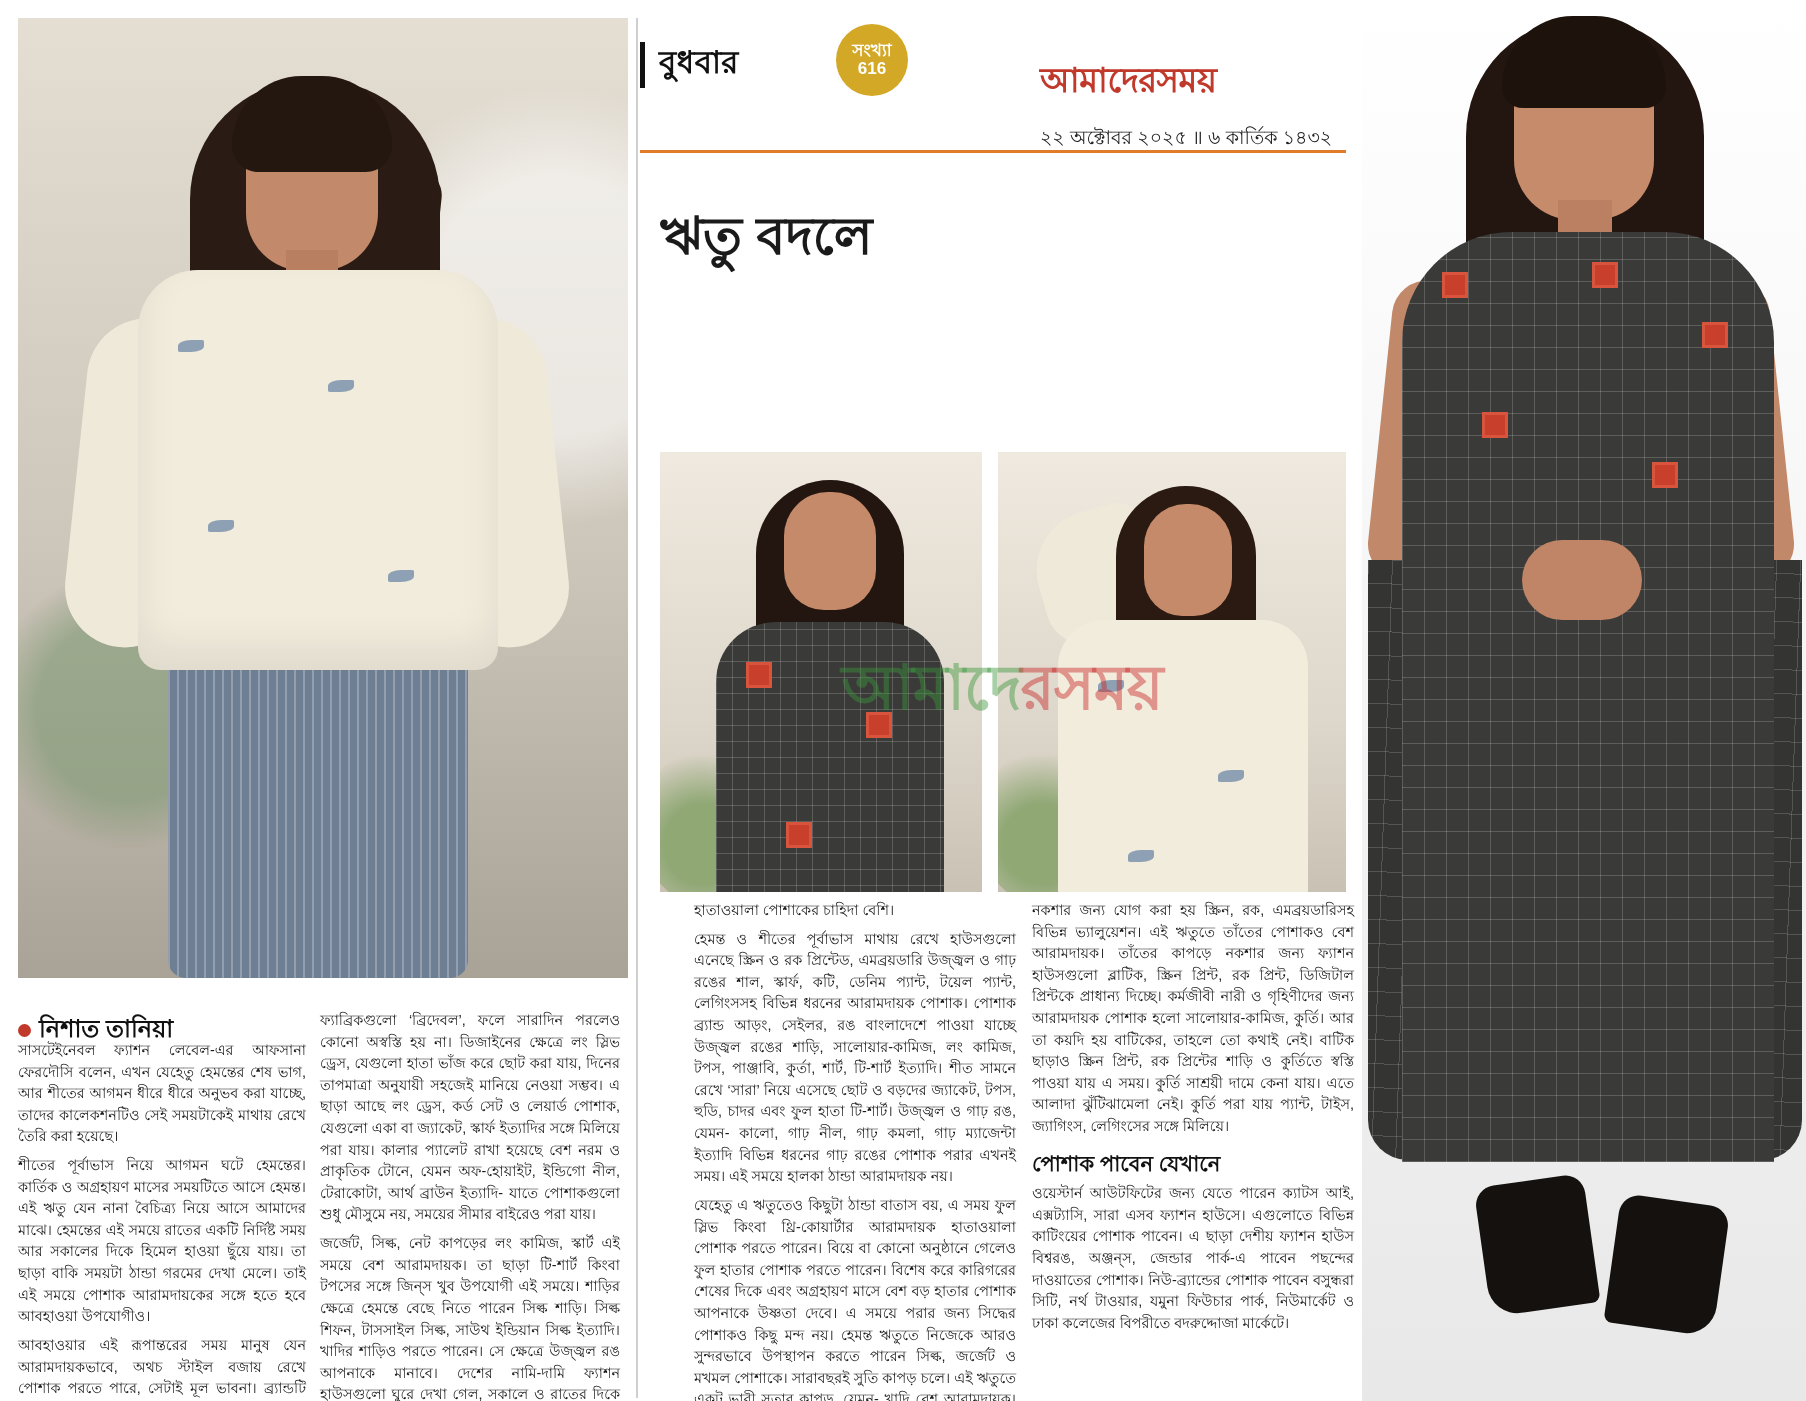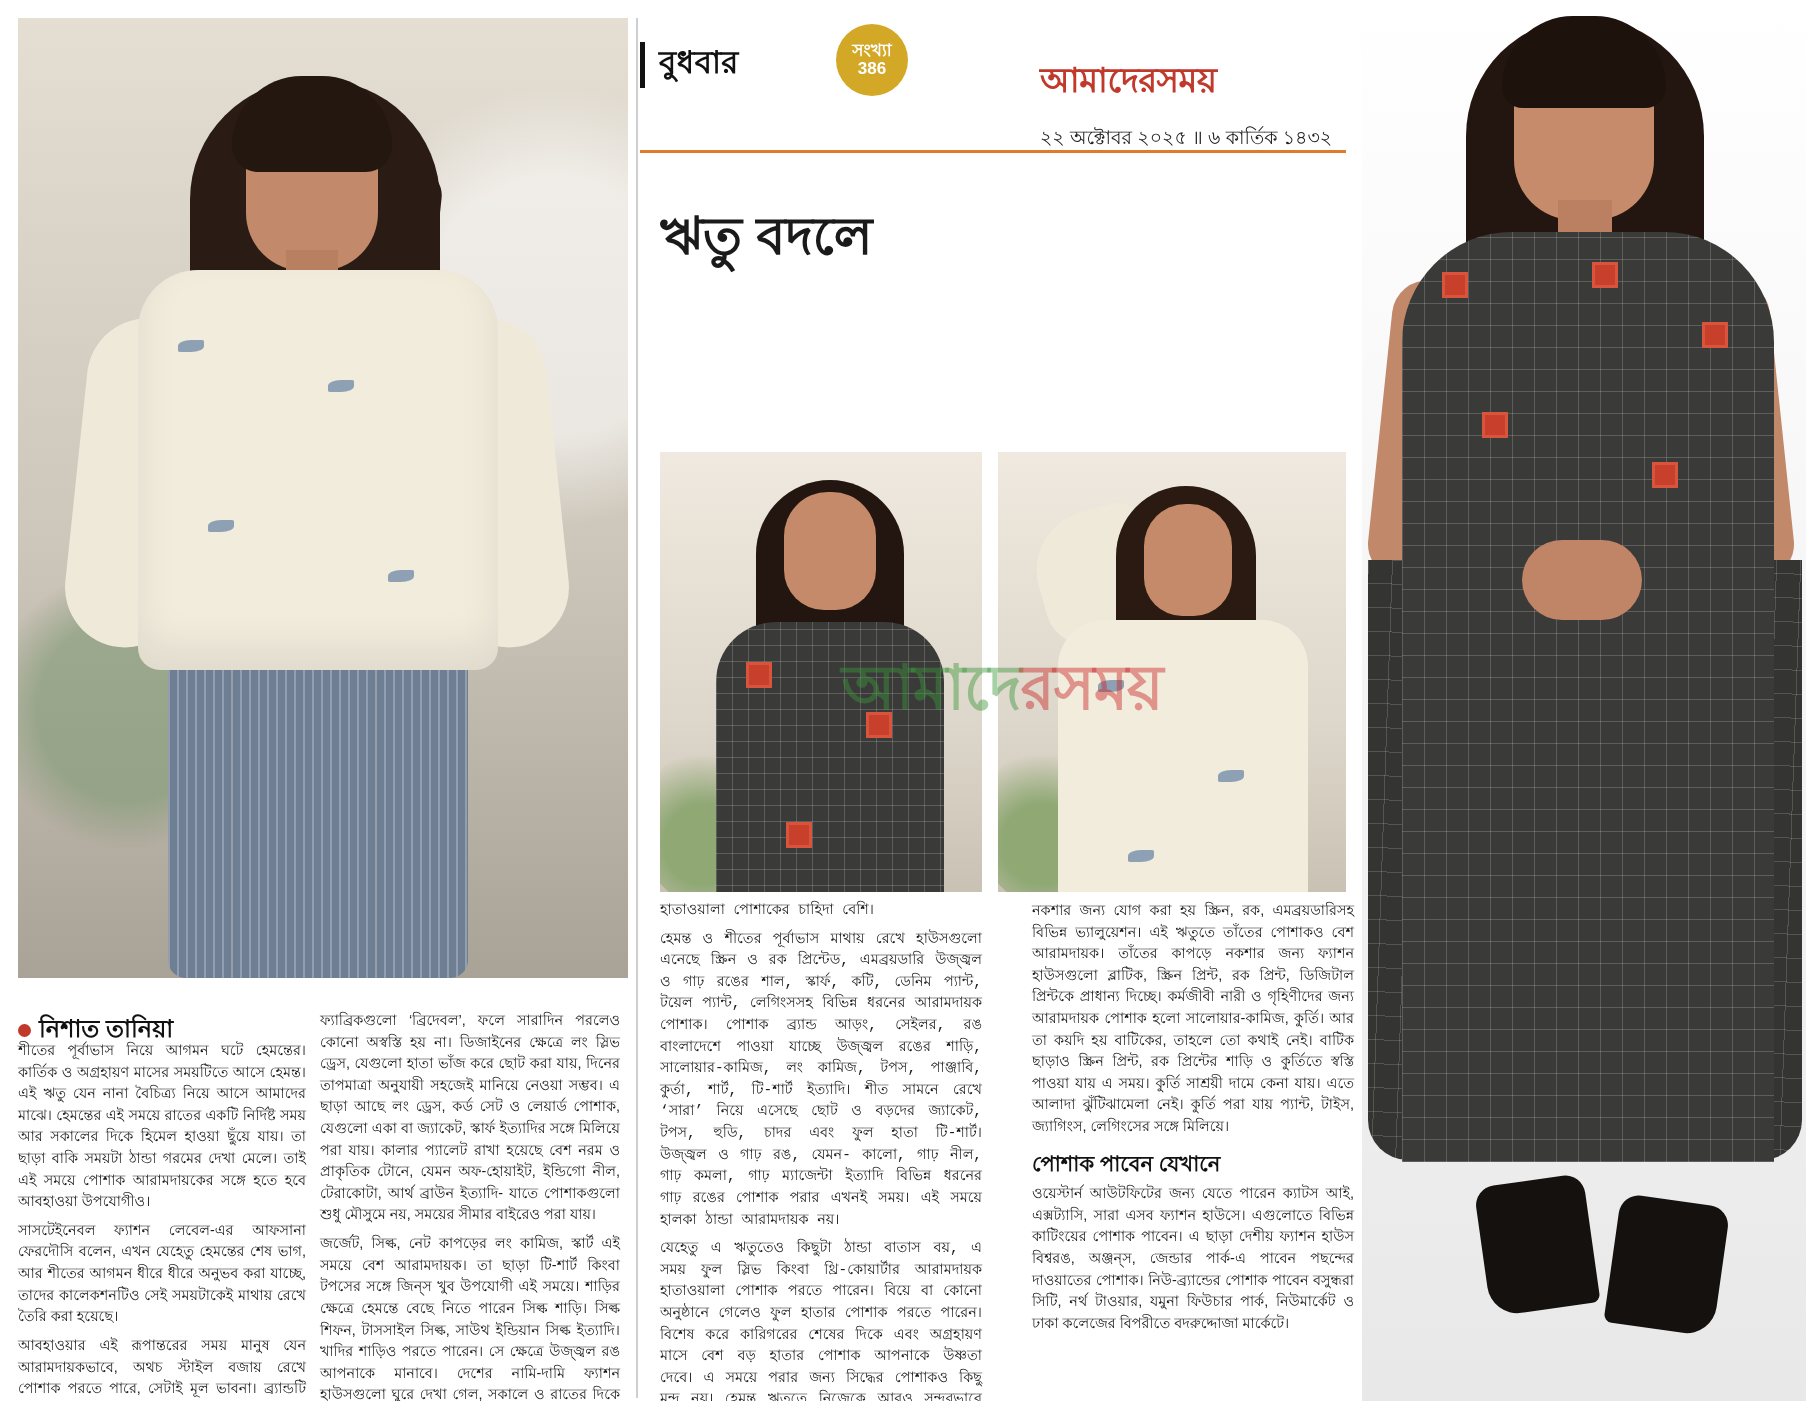--- a/index.html
+++ b/index.html
@@ -94,21 +94,21 @@
   
   .credit-line{position:absolute;left:92px;top:982px;width:530px;font-size:15px;color:#111;display:flex;gap:18px;justify-content:space-between;}
   .byline{position:absolute;left:18px;top:1010px;display:flex;align-items:center;gap:8px;}
   .byline .dot{width:13px;height:13px;border-radius:50%;background:#c0392b;}
   .byline .nm{font-size:24px;font-weight:700;color:#111;}
 
   
   .col{position:absolute;font-size:14.4px;line-height:1.5;color:#1b1b1b;text-align:justify;}
   .c1{left:18px;top:1040px;width:288px;height:348px;}
   .c2{left:320px;top:1010px;width:300px;height:380px;}
-  .c3{left:660px;top:900px;width:322px;height:492px;font-family:Liberation Mono, monospace;}
+  .c3{left:694px;top:900px;width:322px;height:492px;}
   .c4{left:1032px;top:900px;width:322px;height:492px;}
   .col p{margin:0 0 7px 0;}
   .subhead{font-weight:800;font-size:21px;color:#111;margin:10px 0 4px 0;}
 </style>
 </head>
 <body>
 
 <div class="page">
 
   <div class="hero-left">
@@ -161,21 +161,21 @@
 
   <div class="rule-vert"></div>
 
   <div class="masthead">
     <div class="mast-left">
       <div class="vbar"></div>
       <div class="weekday">বুধবার</div>
     </div>
     <div class="issue-badge">
       <span>সংখ্যা</span>
-      <span>386</span>
+      <span>616</span>
     </div>
     <div class="brand-wrap">
       <div class="brand">আমাদেরসময়</div>
       <div class="brand-date">২২ অক্টোবর ২০২৫ ॥ ৬ কার্তিক ১৪৩২</div>
     </div>
 
   </div>
   <div class="rule-top"></div>
 
   <div class="headline1">ঋতু বদলে</div>
@@ -209,22 +209,22 @@
     <span>আমাদে</span><span class="r">রসময়</span>
   </div>
 
 
   <div class="byline">
     <div class="dot"></div>
     <div class="nm">নিশাত তানিয়া</div>
   </div>
 
   <div class="col c1">
+    <p>সাসটেইনেবল ফ্যাশন লেবেল-এর আফসানা ফেরদৌসি বলেন, এখন যেহেতু হেমন্তের শেষ ভাগ, আর শীতের আগমন ধীরে ধীরে অনুভব করা যাচ্ছে, তাদের কালেকশনটিও সেই সময়টাকেই মাথায় রেখে তৈরি করা হয়েছে।</p>
     <p>শীতের পূর্বাভাস নিয়ে আগমন ঘটে হেমন্তের। কার্তিক ও অগ্রহায়ণ মাসের সময়টিতে আসে হেমন্ত। এই ঋতু যেন নানা বৈচিত্র্য নিয়ে আসে আমাদের মাঝে। হেমন্তের এই সময়ে রাতের একটি নির্দিষ্ট সময় আর সকালের দিকে হিমেল হাওয়া ছুঁয়ে যায়। তা ছাড়া বাকি সময়টা ঠান্ডা গরমের দেখা মেলে। তাই এই সময়ে পোশাক আরামদায়কের সঙ্গে হতে হবে আবহাওয়া উপযোগীও।</p>
-    <p>সাসটেইনেবল ফ্যাশন লেবেল-এর আফসানা ফেরদৌসি বলেন, এখন যেহেতু হেমন্তের শেষ ভাগ, আর শীতের আগমন ধীরে ধীরে অনুভব করা যাচ্ছে, তাদের কালেকশনটিও সেই সময়টাকেই মাথায় রেখে তৈরি করা হয়েছে।</p>
     <p>আবহাওয়ার এই রূপান্তরের সময় মানুষ যেন আরামদায়কভাবে, অথচ স্টাইল বজায় রেখে পোশাক পরতে পারে, সেটাই মূল ভাবনা। ব্র্যান্ডটি যেহেতু সাসটেইনেবল ফ্যাশনের ওপর কাজ করে, তাই কাপড় হিসেবে বেছে নেওয়া হয় প্রাকৃতিক ফাইবার কটন ও লিনেন। এগুলোর ওজন মাঝারি রাখা হয়েছে, যাতে দুই মৌসুমেই আরামদায়কভাবে পরা যায়।</p>
   </div>
 
   <div class="col c2">
     <p>ফ্যাব্রিকগুলো ‘ব্রিদেবল’, ফলে সারাদিন পরলেও কোনো অস্বস্তি হয় না। ডিজাইনের ক্ষেত্রে লং স্লিভ ড্রেস, যেগুলো হাতা ভাঁজ করে ছোট করা যায়, দিনের তাপমাত্রা অনুযায়ী সহজেই মানিয়ে নেওয়া সম্ভব। এ ছাড়া আছে লং ড্রেস, কর্ড সেট ও লেয়ার্ড পোশাক, যেগুলো একা বা জ্যাকেট, স্কার্ফ ইত্যাদির সঙ্গে মিলিয়ে পরা যায়। কালার প্যালেট রাখা হয়েছে বেশ নরম ও প্রাকৃতিক টোনে, যেমন অফ-হোয়াইট, ইন্ডিগো নীল, টেরাকোটা, আর্থ ব্রাউন ইত্যাদি- যাতে পোশাকগুলো শুধু মৌসুমে নয়, সময়ের সীমার বাইরেও পরা যায়।</p>
     <p>জর্জেট, সিল্ক, নেট কাপড়ের লং কামিজ, স্কার্ট এই সময়ে বেশ আরামদায়ক। তা ছাড়া টি-শার্ট কিংবা টপসের সঙ্গে জিন্‌স খুব উপযোগী এই সময়ে। শাড়ির ক্ষেত্রে হেমন্তে বেছে নিতে পারেন সিল্ক শাড়ি। সিল্ক শিফন, টাসসাইল সিল্ক, সাউথ ইন্ডিয়ান সিল্ক ইত্যাদি। খাদির শাড়িও পরতে পারেন। সে ক্ষেত্রে উজ্জ্বল রঙ আপনাকে মানাবে। দেশের নামি-দামি ফ্যাশন হাউসগুলো ঘুরে দেখা গেল, সকালে ও রাতের দিকে বাতাসে ঠান্ডা অনুভব হয়, তাই এ সময় সাধারণত ফুল স্লিভ কিংবা থ্রি-কোয়ার্টার লং কুর্তি, কামিজ, শাল, টি-শার্ট, জ্যাকেট, হুডি, কটি,</p>
   </div>
 
   <div class="col c3">
     <p>হাতাওয়ালা পোশাকের চাহিদা বেশি।</p>

